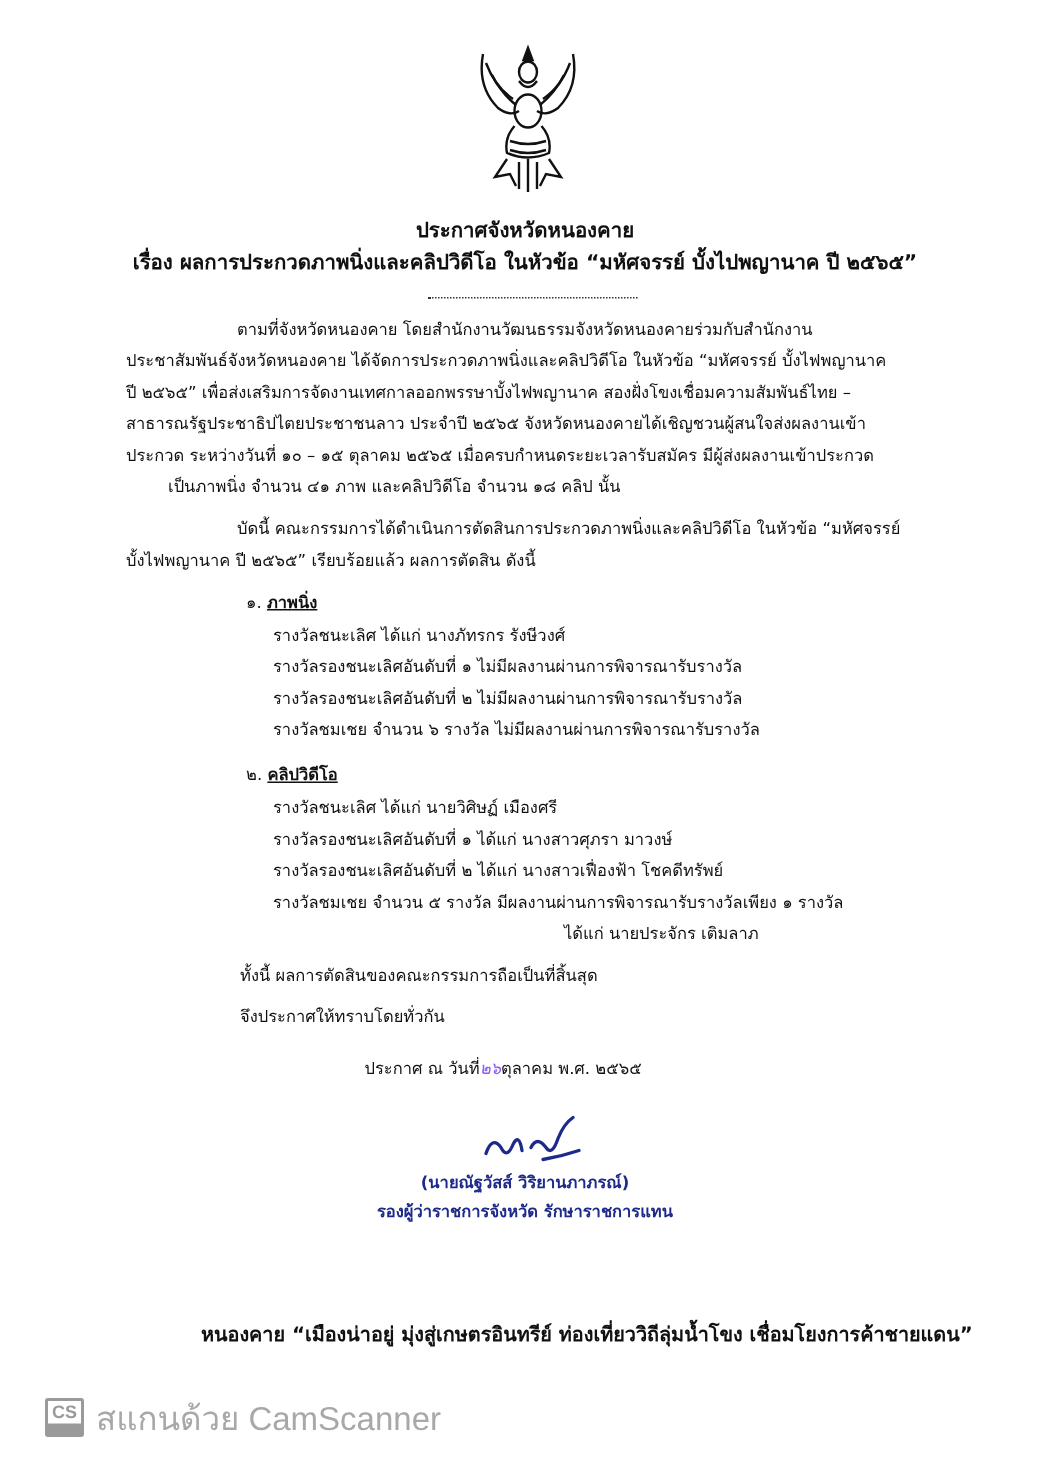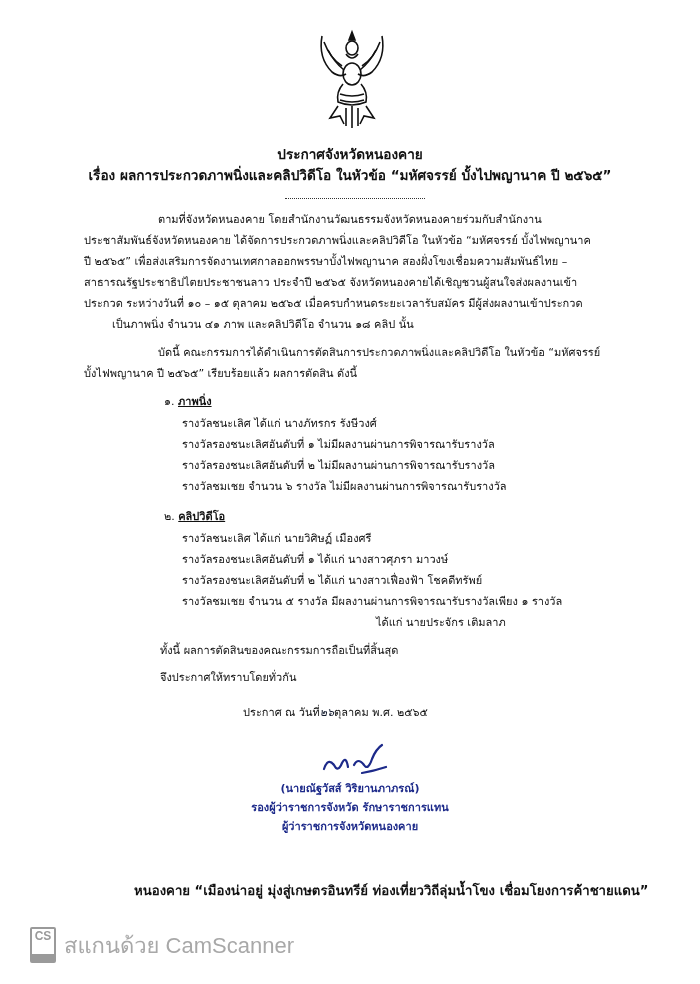--- a/index.html
+++ b/index.html
@@ -7,25 +7,25 @@
     width: 700px; height: 984px; background: #ffffff; position: relative; overflow: hidden;
     font-family: "DejaVu Sans", "Liberation Sans", sans-serif; color: #111;
   }
   .page { position: absolute; left: 0; top: 0; width: 700px; height: 984px; }
   .garuda { position: absolute; left: 316px; top: 28px; width: 72px; height: 104px; }
   .t { position: absolute; font-size: 11px; line-height: 16px; white-space: nowrap; }
   .title { font-weight: bold; font-size: 13.6px; }
   .center { left: 0; width: 700px; text-align: center; }
   .dots { position: absolute; left: 285px; top: 198px; width: 140px; border-top: 1.5px dotted #333; }
   .u { text-decoration: underline; font-weight: bold; }
-  .handwrite { color: #0f172a; font-style: italic; }
+  .handwrite { color: #8b5cf6; font-style: italic; }
   .sig { color: #1d2a8a; font-weight: bold; }
   .footer { font-weight: bold; font-size: 13.2px; }
   .watermark { position: absolute; left: 30px; top: 930px; height: 30px; display: flex; align-items: center; }
-  .cs-logo { width: 26px; height: 36px; border: 2px solid #9a9a9a; border-radius: 2px; box-sizing: border-box;
+  .cs-logo { width: 26px; height: 26px; border: 2px solid #9a9a9a; border-radius: 2px; box-sizing: border-box;
     display: flex; align-items: flex-start; justify-content: center; font-family: "Liberation Sans", sans-serif;
     font-weight: bold; font-size: 12px; color: #9a9a9a; position: relative; line-height: 15px; }
   .cs-logo::after { content: ""; position: absolute; left: 0; right: 0; bottom: 0; height: 7px; background: #9a9a9a; }
   .wm-text { margin-left: 8px; font-family: "Liberation Sans", sans-serif; font-size: 22px; color: #a8a8a8; }
 </style>
 </head>
 <body>
 
 <div class="page">
 
@@ -85,21 +85,20 @@
   <div class="t" style="left:243px; top:705px;">
     <span>ประกาศ  ณ  วันที่</span><span class="handwrite">๒๖</span><span>ตุลาคม  พ.ศ. ๒๕๖๕</span>
   </div>
 
   <svg style="position:absolute; left:320px; top:743px; width:70px; height:36px;" viewBox="0 0 70 36">
     <path d="M4 26 Q8 14 14 22 Q18 30 22 20 Q26 12 28 24 M34 22 Q38 14 44 22 Q48 28 52 16 Q56 6 62 2 M42 30 Q54 28 66 24" fill="none" stroke="#1d2a8a" stroke-width="2.2" stroke-linecap="round"></path>
   </svg>
 
   <div class="t sig center" style="top:800px;">รองผู้ว่าราชการจังหวัด รักษาราชการแทน</div>
   <div class="t sig center" style="top:781px;">(นายณัฐวัสส์  วิริยานภาภรณ์)</div>
-  <div class="t sig center" style="top:819px;">ผู้ว่าราชการจังหวัดหนองคาย</div>
 
   <div class="t footer" style="left:134px; top:883px;">หนองคาย  “เมืองน่าอยู่ มุ่งสู่เกษตรอินทรีย์ ท่องเที่ยววิถีลุ่มน้ำโขง เชื่อมโยงการค้าชายแดน”</div>
 
   <div class="watermark">
     <div class="cs-logo">
         <span>CS</span>
       </div>
     <span class="wm-text">สแกนด้วย CamScanner</span>
   </div>
 </div>

